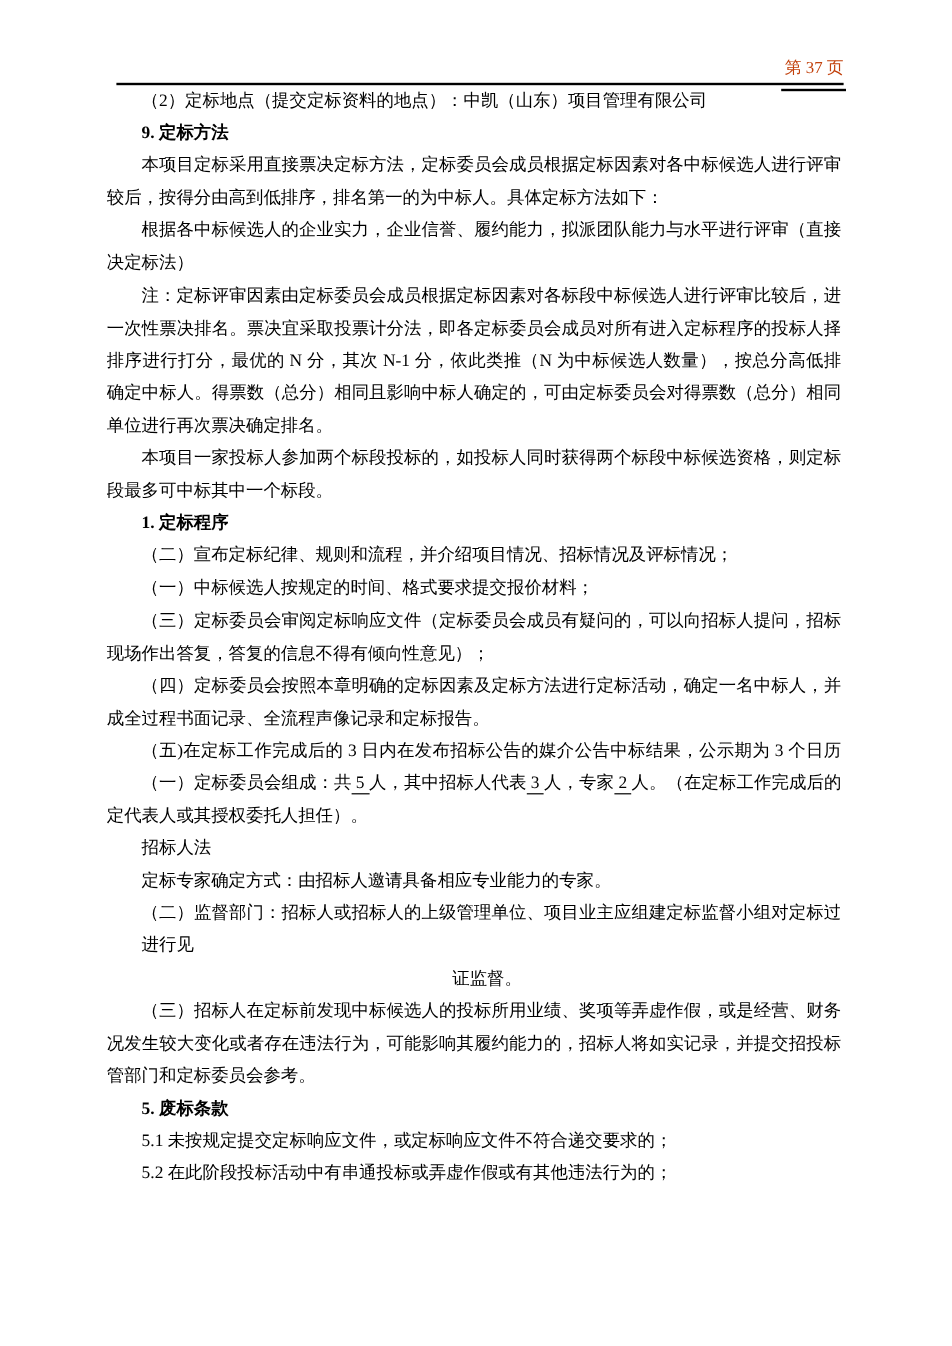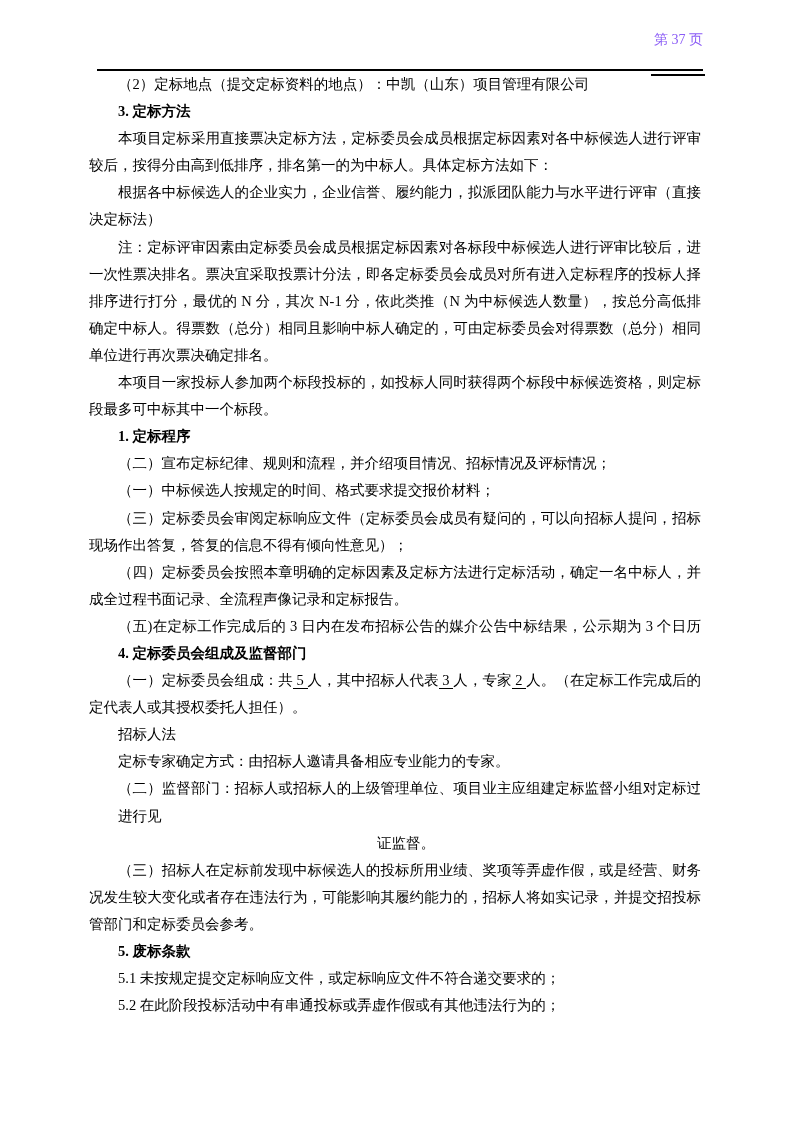--- a/index.html
+++ b/index.html
@@ -7,25 +7,25 @@
     position: relative;
     width: 793px;
     height: 1122px;
     background: #ffffff;
     overflow: hidden;
     font-family: "Liberation Serif", "DejaVu Serif", serif;
     color: #000000;
   }
   .pagenum {
     position: absolute;
-    top: 32px;
+    top: 50px;
     right: 90px;
     font-size: 14px;
     line-height: 16px;
-    color: #8b5cf6;
+    color: #c2410c;
   }
   .hr {
     position: absolute;
     top: 69px;
     left: 97px;
     width: 606px;
     height: 2px;
     background: #000000;
   }
   .pagenum-underline {
@@ -59,41 +59,40 @@
 </head>
 <body>
 
 <div class="page">
   <div class="pagenum">第 37 页</div>
   <div class="hr"></div>
   <div class="pagenum-underline"></div>
 
   <div class="body">
     <div class="ln ind">（2）定标地点（提交定标资料的地点）：中凯（山东）项目管理有限公司</div>
-    <div class="ln ind b">3. 定标方法</div>
+    <div class="ln ind b">9. 定标方法</div>
     <div class="ln ind j">本项目定标采用直接票决定标方法，定标委员会成员根据定标因素对各中标候选人进行评审比</div>
     <div class="ln">较后，按得分由高到低排序，排名第一的为中标人。具体定标方法如下：</div>
     <div class="ln ind j">根据各中标候选人的企业实力，企业信誉、履约能力，拟派团队能力与水平进行评审（直接票</div>
     <div class="ln">决定标法）</div>
     <div class="ln ind j">注：定标评审因素由定标委员会成员根据定标因素对各标段中标候选人进行评审比较后，进行</div>
     <div class="ln j">一次性票决排名。票决宜采取投票计分法，即各定标委员会成员对所有进入定标程序的投标人择优</div>
     <div class="ln j">排序进行打分，最优的 N 分，其次 N-1 分，依此类推（N 为中标候选人数量），按总分高低排序</div>
     <div class="ln j">确定中标人。得票数（总分）相同且影响中标人确定的，可由定标委员会对得票数（总分）相同的</div>
     <div class="ln">单位进行再次票决确定排名。</div>
     <div class="ln ind j">本项目一家投标人参加两个标段投标的，如投标人同时获得两个标段中标候选资格，则定标阶</div>
     <div class="ln">段最多可中标其中一个标段。</div>
     <div class="ln ind b">1. 定标程序</div>
     <div class="ln ind">（二）宣布定标纪律、规则和流程，并介绍项目情况、招标情况及评标情况；</div>
     <div class="ln ind">（一）中标候选人按规定的时间、格式要求提交报价材料；</div>
     <div class="ln ind j">（三）定标委员会审阅定标响应文件（定标委员会成员有疑问的，可以向招标人提问，招标人</div>
     <div class="ln">现场作出答复，答复的信息不得有倾向性意见）；</div>
     <div class="ln ind j">（四）定标委员会按照本章明确的定标因素及定标方法进行定标活动，确定一名中标人，并形</div>
     <div class="ln">成全过程书面记录、全流程声像记录和定标报告。</div>
     <div class="ln ind j">（五)在定标工作完成后的 3 日内在发布招标公告的媒介公告中标结果，公示期为 3 个日历日。</div>
-    <div class="ln ind b">4. 定标委员会组成及监督部门</div>
     <div class="ln ind j"><span>（一）定标委员会组成：共</span><span class="nu">&nbsp;5&nbsp;</span><span>人，其中招标人代表</span><span class="nu">&nbsp;3&nbsp;</span><span>人，专家</span><span class="nu">&nbsp;2&nbsp;</span><span>人。（在定标工作完成后的</span></div>
     <div class="ln">定代表人或其授权委托人担任）。</div>
     <div class="ln ind">招标人法</div>
     <div class="ln ind">定标专家确定方式：由招标人邀请具备相应专业能力的专家。</div>
     <div class="ln ind j">（二）监督部门：招标人或招标人的上级管理单位、项目业主应组建定标监督小组对定标过程</div>
     <div class="ln ind">进行见</div>
     <div class="ln ind15">证监督。</div>
     <div class="ln ind j">（三）招标人在定标前发现中标候选人的投标所用业绩、奖项等弄虚作假，或是经营、财务状</div>
     <div class="ln j">况发生较大变化或者存在违法行为，可能影响其履约能力的，招标人将如实记录，并提交招投标监</div>
     <div class="ln">管部门和定标委员会参考。</div>

